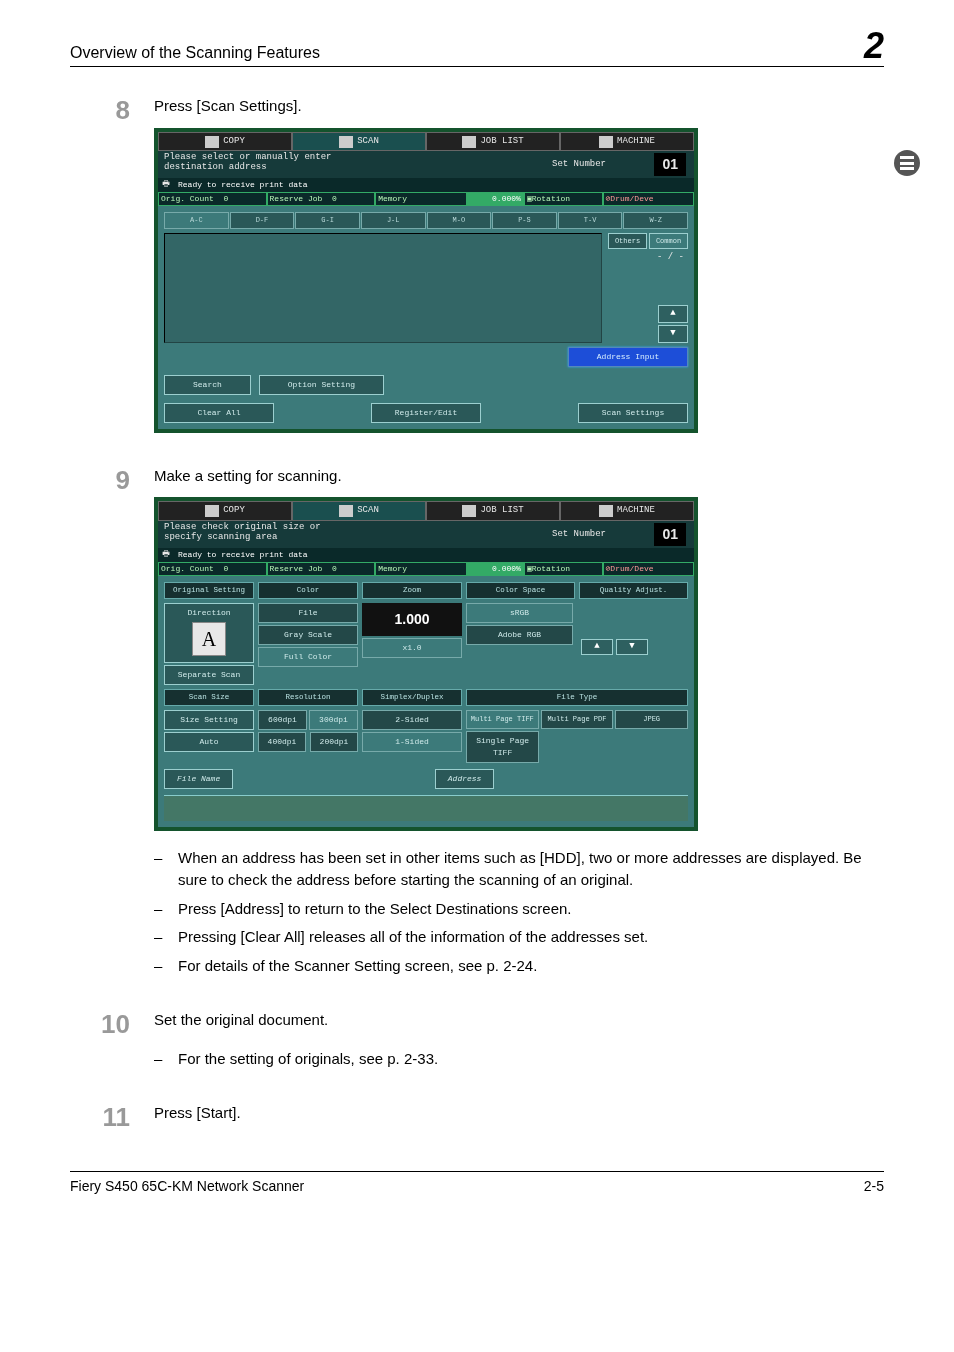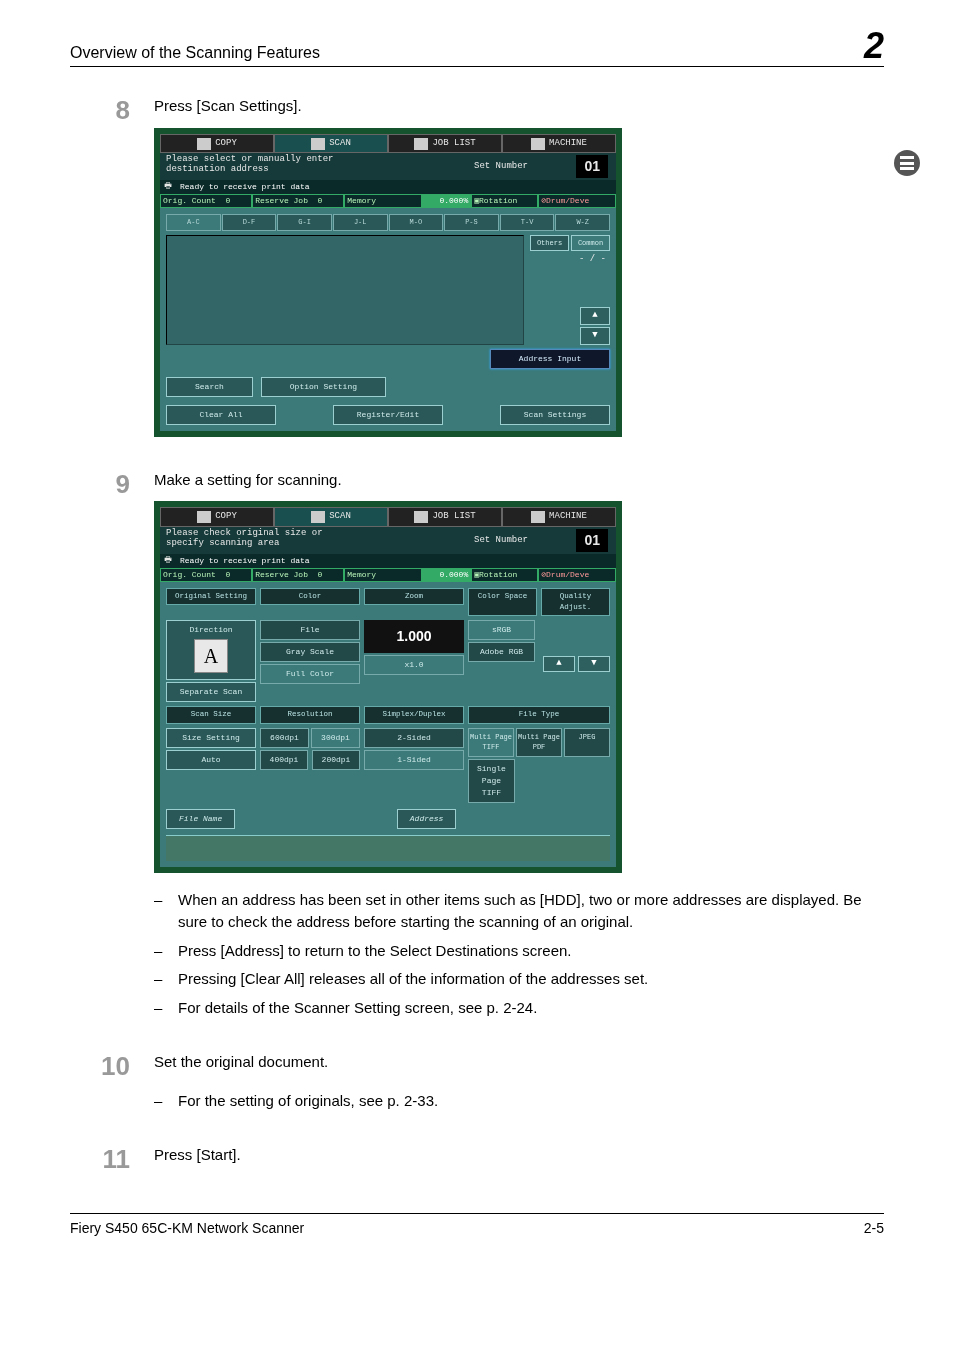--- a/index.html
+++ b/index.html
@@ -57,26 +57,26 @@
     padding-left: 24px;
     margin-bottom: 6px;
   }
   .bullets li::before {
     content: "–";
     position: absolute;
     left: 0;
   }
   .screenshot {
     margin: 6px 0 6px 0;
-    width: 468px;
+    width: 544px;
     background: #000;
     font-family: "MS Gothic","Courier New",monospace;
     font-size: 9px;
     color: #e8e8e8;
-    border: 6px solid #14532d;
+    border: 4px solid #14532d;
   }
   .tabbar { display: flex; background: #000; }
   .tabbar .tab {
     flex: 1;
     border: 1px solid #666;
     text-align: center;
     padding: 2px 1px;
     background: #222;
     display: flex;
     align-items: center;
@@ -196,21 +196,21 @@
     color: #fff;
   }
   .addrinput {
     margin-top: 4px;
     text-align: right;
   }
   .addrinput .abtn {
     display: inline-block;
     width: 120px;
     padding: 3px 4px;
-    background: #0f172a;
+    background: #1d4ed8;
     border: 1px solid #58b;
     color: #d8efff;
     text-align: center;
     font-size: 8px;
     box-shadow: 0 0 2px #3af;
   }
   .bottomrow1 {
     display: flex;
     gap: 8px;
     margin-top: 8px;

